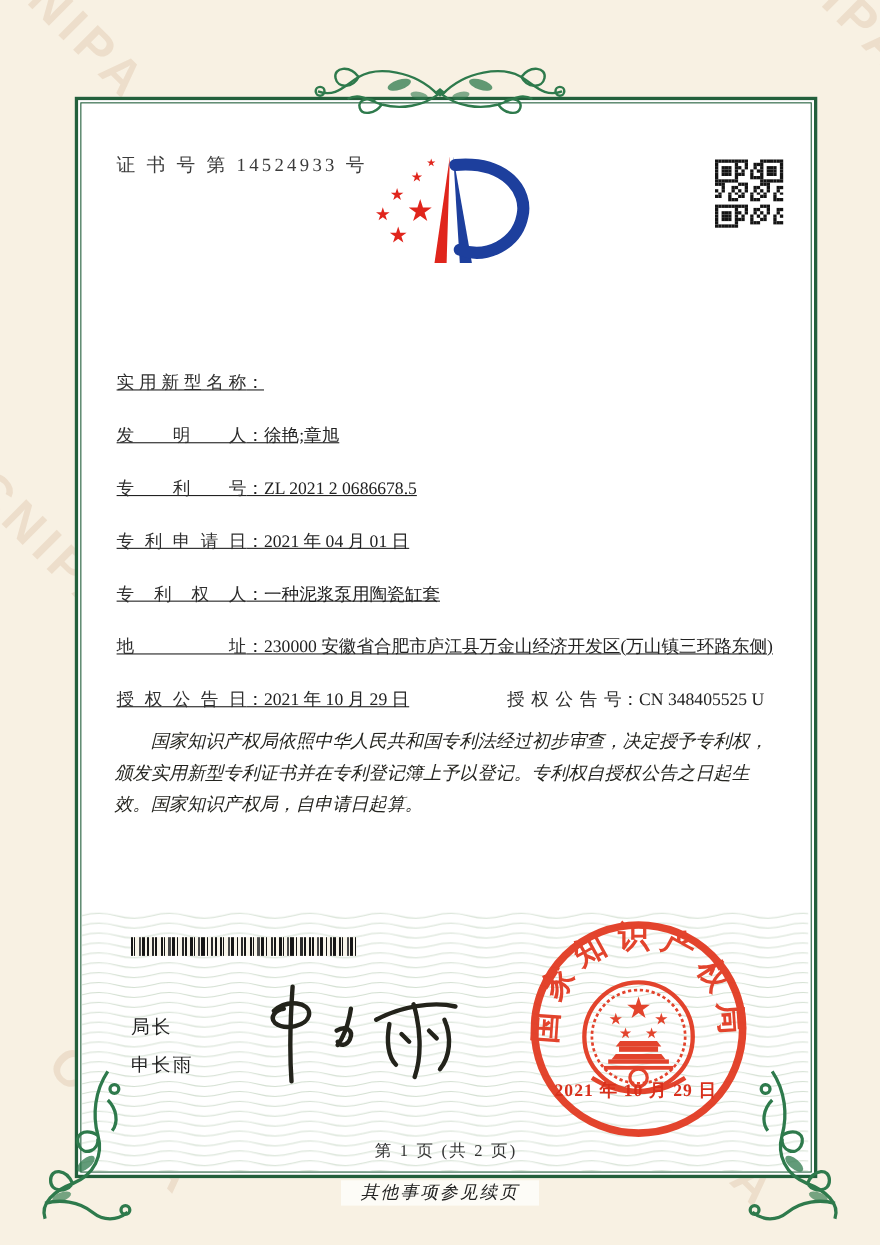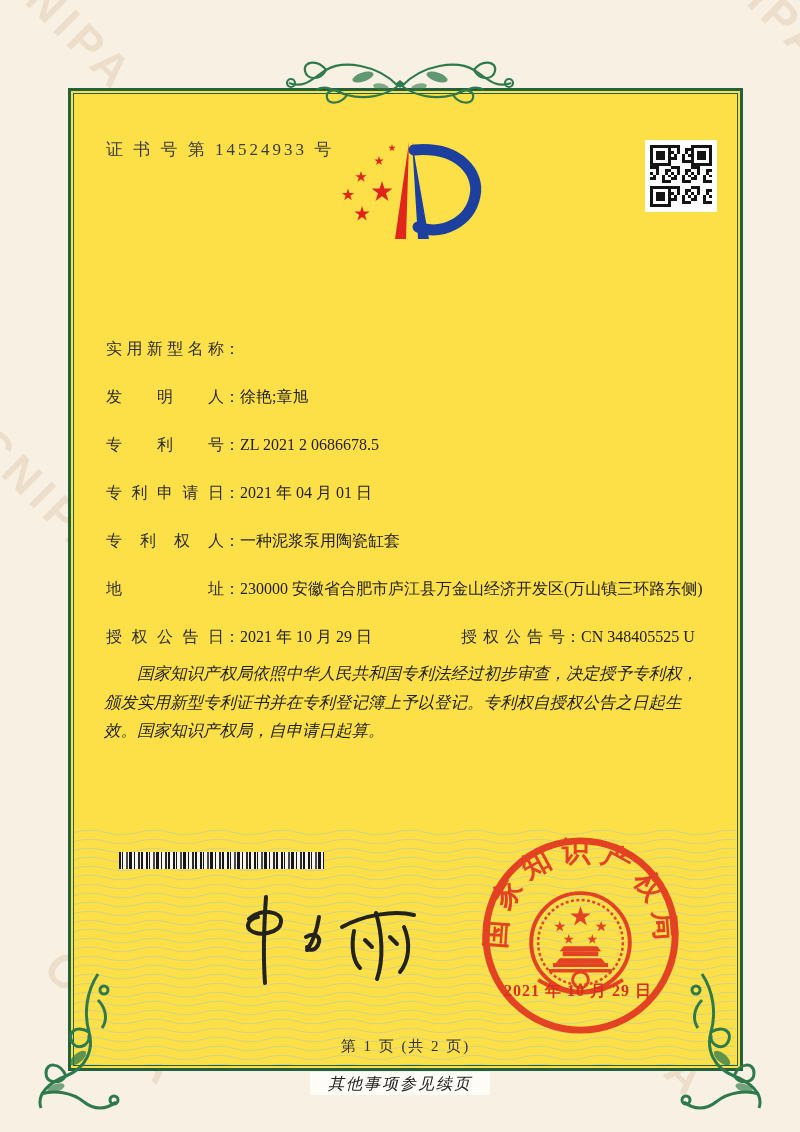--- a/index.html
+++ b/index.html
@@ -5,35 +5,35 @@
   html,body{margin:0;padding:0;}
   .page{position:relative;width:800px;height:1132px;background:#f8f1e3;overflow:hidden;
         font-family:"Liberation Serif","DejaVu Serif",serif;color:#222;}
   
   .wm{position:absolute;font-family:"Liberation Sans","DejaVu Sans",sans-serif;
       font-weight:bold;font-size:46px;letter-spacing:6px;color:rgba(196,152,108,0.20);
       transform:rotate(45deg);white-space:nowrap;pointer-events:none;}
   .wm.f{color:rgba(196,152,108,0.12);}
   
   .frame{position:absolute;left:68px;top:88px;width:669px;height:977px;
-         border:3px solid #23603c;background:#fde047;}
+         border:3px solid #23603c;background:#ffffff;}
   .frame-inner{position:absolute;inset:2px;border:1px solid #23603c;}
   .content{position:absolute;inset:3px;}
   
   .waves{position:absolute;left:0;right:0;bottom:0;height:237px;opacity:.6;}
   
   .cert-no{position:absolute;left:32px;top:44px;font-size:17px;letter-spacing:3px;color:#3b3b3b;}
   .logo{position:absolute;left:258px;top:42px;width:156px;height:108px;}
   .qr{position:absolute;left:571px;top:46px;width:62px;height:62px;background:#fff;
       padding:5px;display:grid;grid-template-columns:repeat(21,1fr);grid-template-rows:repeat(21,1fr);}
   .qr div{background:#141414;}
   .title{position:absolute;left:0;right:0;top:148px;text-align:center;font-size:36px;
          font-weight:bold;letter-spacing:7px;color:#141414;}
   
-  .fields{position:absolute;left:32px;right:26px;top:243px;font-size:16px;}
+  .fields{position:absolute;left:32px;right:26px;top:243px;font-size:16px;text-decoration:underline;}
   .frow{display:flex;margin-bottom:25px;line-height:23px;position:relative;}
   .flabel{width:118px;flex:0 0 118px;text-align:justify;text-align-last:justify;color:#2e2e2e;}
   .fcolon{flex:0 0 14px;}
   .fvalue{max-width:505px;}
   .grant-group{position:absolute;left:355px;top:0;display:flex;}
   .grant-group .flabel{width:104px;flex:0 0 104px;}
   
   .paras{position:absolute;left:30px;right:26px;top:566px;}
   .paras p{margin:0;font-size:16.5px;line-height:28.5px;text-indent:2em;
            font-style:italic;color:#24241f;}
@@ -358,20 +358,24 @@
           </span>
         </div>
       </div>
 
       <div class="paras">
         <p>国家知识产权局依照中华人民共和国专利法经过初步审查，决定授予专利权，颁发实用新型专利证书并在专利登记簿上予以登记。专利权自授权公告之日起生效。国家知识产权局，自申请日起算。</p>
       </div>
 
       <div class="barcode"></div>
 
+      <div class="officer">
+        <div>局长</div>
+        <div>申长雨</div>
+      </div>
 
       <svg class="signature" viewBox="0 0 215 108">
         <g fill="none" stroke="#23231b" stroke-width="4" stroke-linecap="round">
           <path d="M42,10 C40,38 39,68 41,96"></path>
           <path d="M25,32 C37,21 58,24 57,35 C56,46 35,50 26,43 C21,38 26,31 34,30"></path>
           <path d="M95,30 C93,43 88,56 83,63"></path>
           <path d="M82,50 C90,45 98,49 94,58 C91,64 85,64 83,60"></path>
           <path d="M118,40 C140,28 170,23 190,28"></path>
           <path d="M130,44 C127,60 129,74 136,81"></path>
           <path d="M152,26 C158,46 160,72 153,92"></path>

